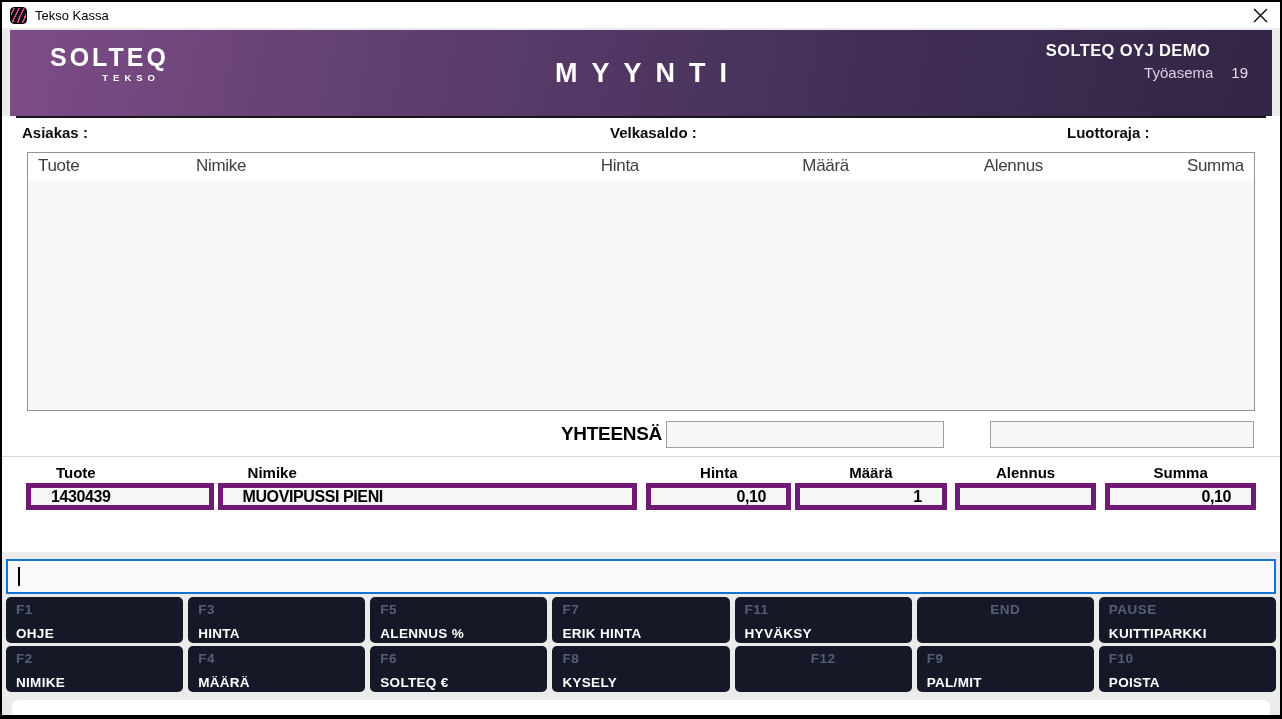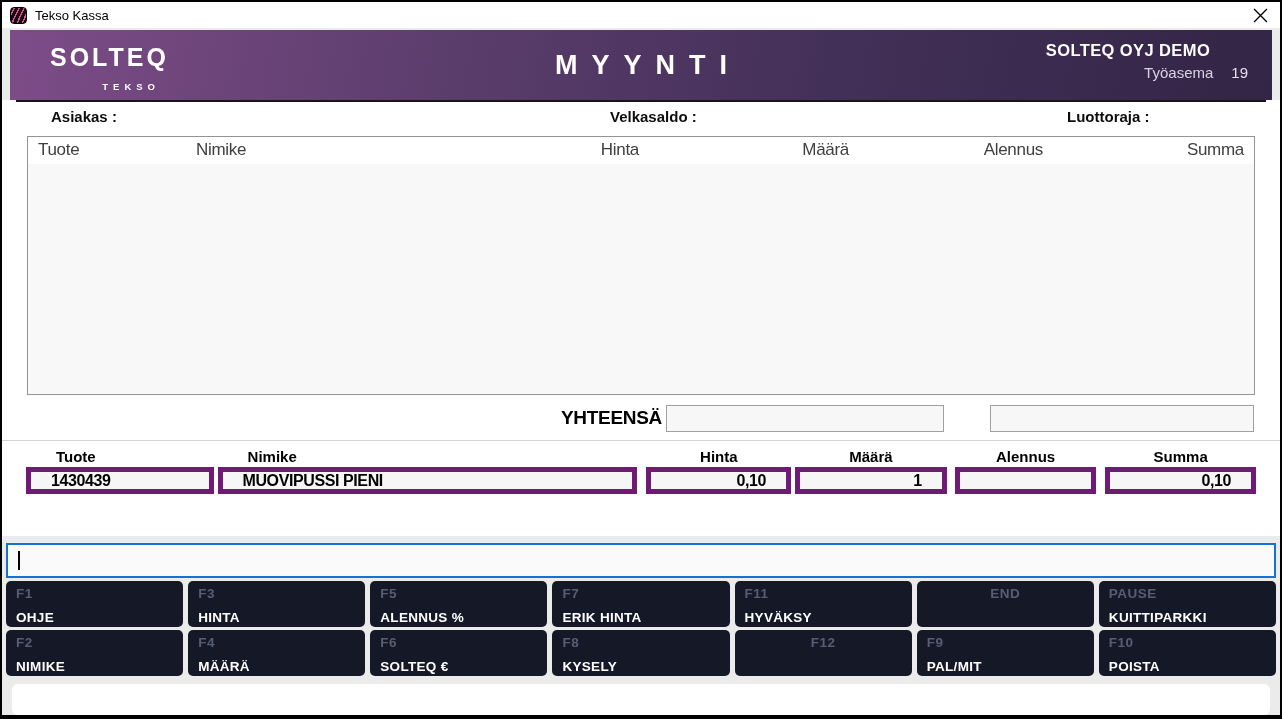--- a/index.html
+++ b/index.html
@@ -23,26 +23,26 @@
     border:1px solid #000;
   }
   .titlebar-text { font-size:13px; color:#000; }
   .close-btn {
     position:absolute; right:10px; top:3px; width:20px; height:20px;
     display:flex; align-items:center; justify-content:center; cursor:pointer;
   }
 
   
   .header {
-    margin:2px 8px 0; height:70px; position:relative; color:#fff;
+    margin:2px 8px 0; height:86px; position:relative; color:#fff;
     background:linear-gradient(100deg,#7d4c88 0%,#5b3d6c 35%,#433058 65%,#332546 100%);
   }
   .logo-block { position:absolute; left:40px; top:14px; width:110px; }
   .logo-main { font-size:25px; font-weight:bold; letter-spacing:3px; line-height:26px; }
-  .logo-sub  { font-size:9.5px; font-weight:bold; letter-spacing:5px; text-align:right; margin-top:11px; }
+  .logo-sub  { font-size:9.5px; font-weight:bold; letter-spacing:5px; text-align:right; margin-top:2px; }
   .screen-title {
     position:absolute; left:50%; top:50%; transform:translate(-50%,-50%);
     font-size:27px; font-weight:bold; letter-spacing:14px; padding-left:14px; white-space:nowrap;
   }
   .store-block { position:absolute; right:24px; top:11px; width:240px; }
   .store-name { font-size:16.5px; font-weight:bold; text-align:center; letter-spacing:.4px; }
   .store-ws   { font-size:15px; color:#d9d2e2; text-align:right; margin-top:4px; }
   .store-ws .ws-val { display:inline-block; margin-left:18px; color:#e6e0ee; }
 
   
@@ -55,21 +55,21 @@
   .pos-paiva  { left:33px; }
   .pos-date   { left:215px; font-weight:bold; letter-spacing:-0.5px; }
   .pos-myyja  { left:565px; }
   .pos-kuitti { left:1084px; }
   .pos-receipt{ right:24px; font-weight:bold; letter-spacing:-0.5px; }
 
   .divider1 { border-top:2px solid #161616; margin:0 14px; }
 
   .info-row2 { position:relative; height:31px; font-size:15px; }
   .info-row2 span { position:absolute; top:6px; font-weight:bold; color:#0d0d0d; white-space:nowrap; }
-  .pos-asiakas { left:49px;text-align:right; }
+  .pos-asiakas { left:20px;text-align:right; }
   .pos-velka   { left:608px; }
   .pos-luotto  { left:1065px; }
 
   
   .sale-table {
     margin:3px 25px 0; height:259px; border:1px solid #949494;
     background:#f8f8f8; overflow:hidden;
   }
   .sale-head {
     display:flex; background:#fff; padding:3px 10px 4px; font-size:17px;

